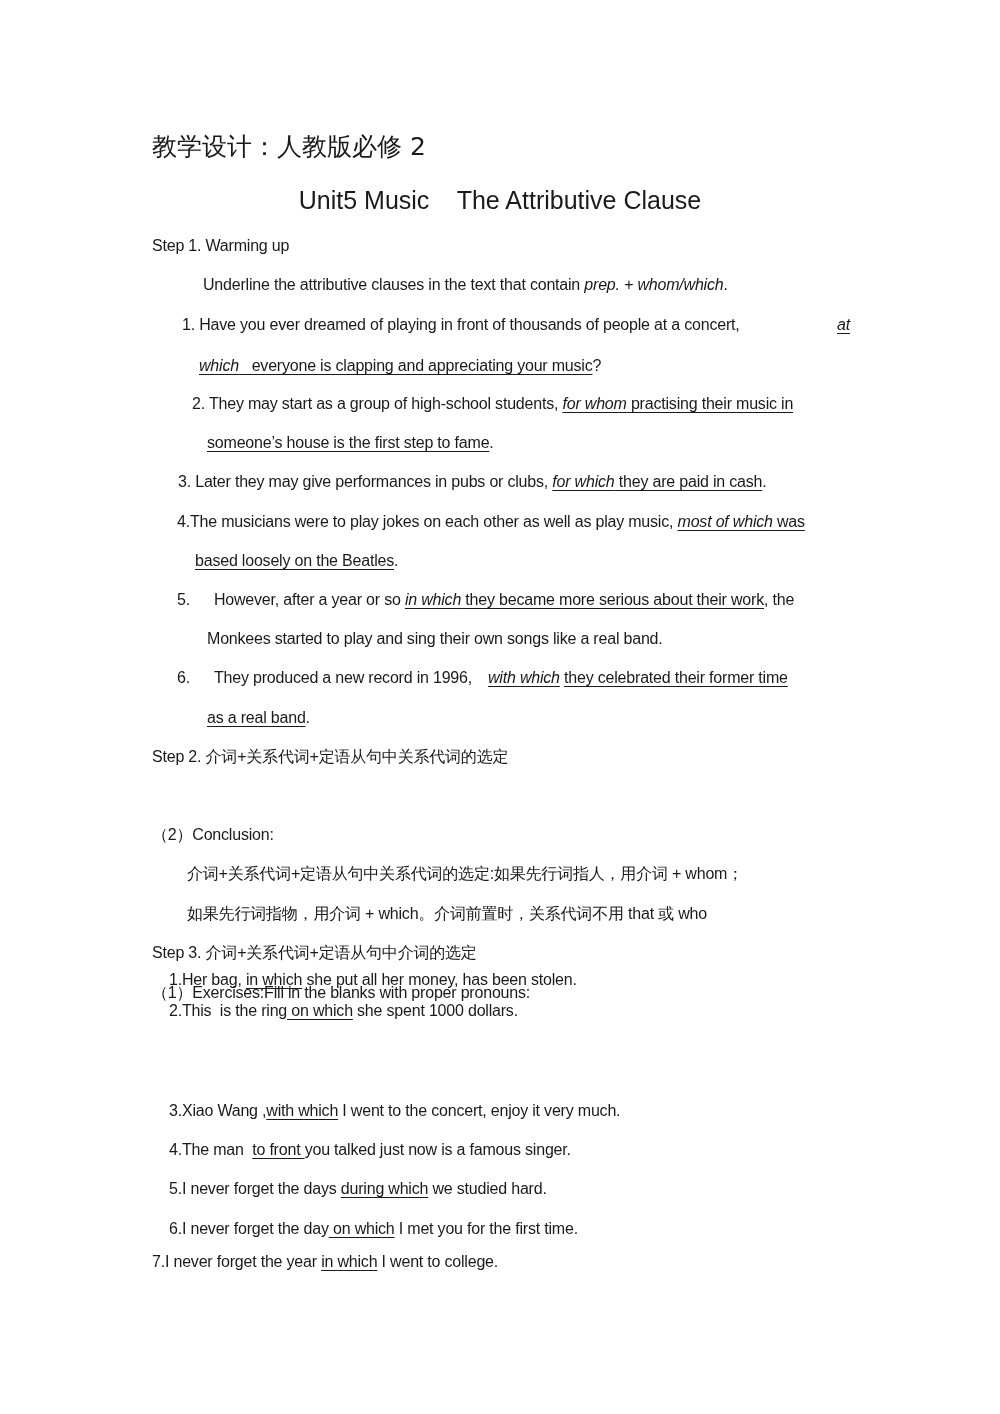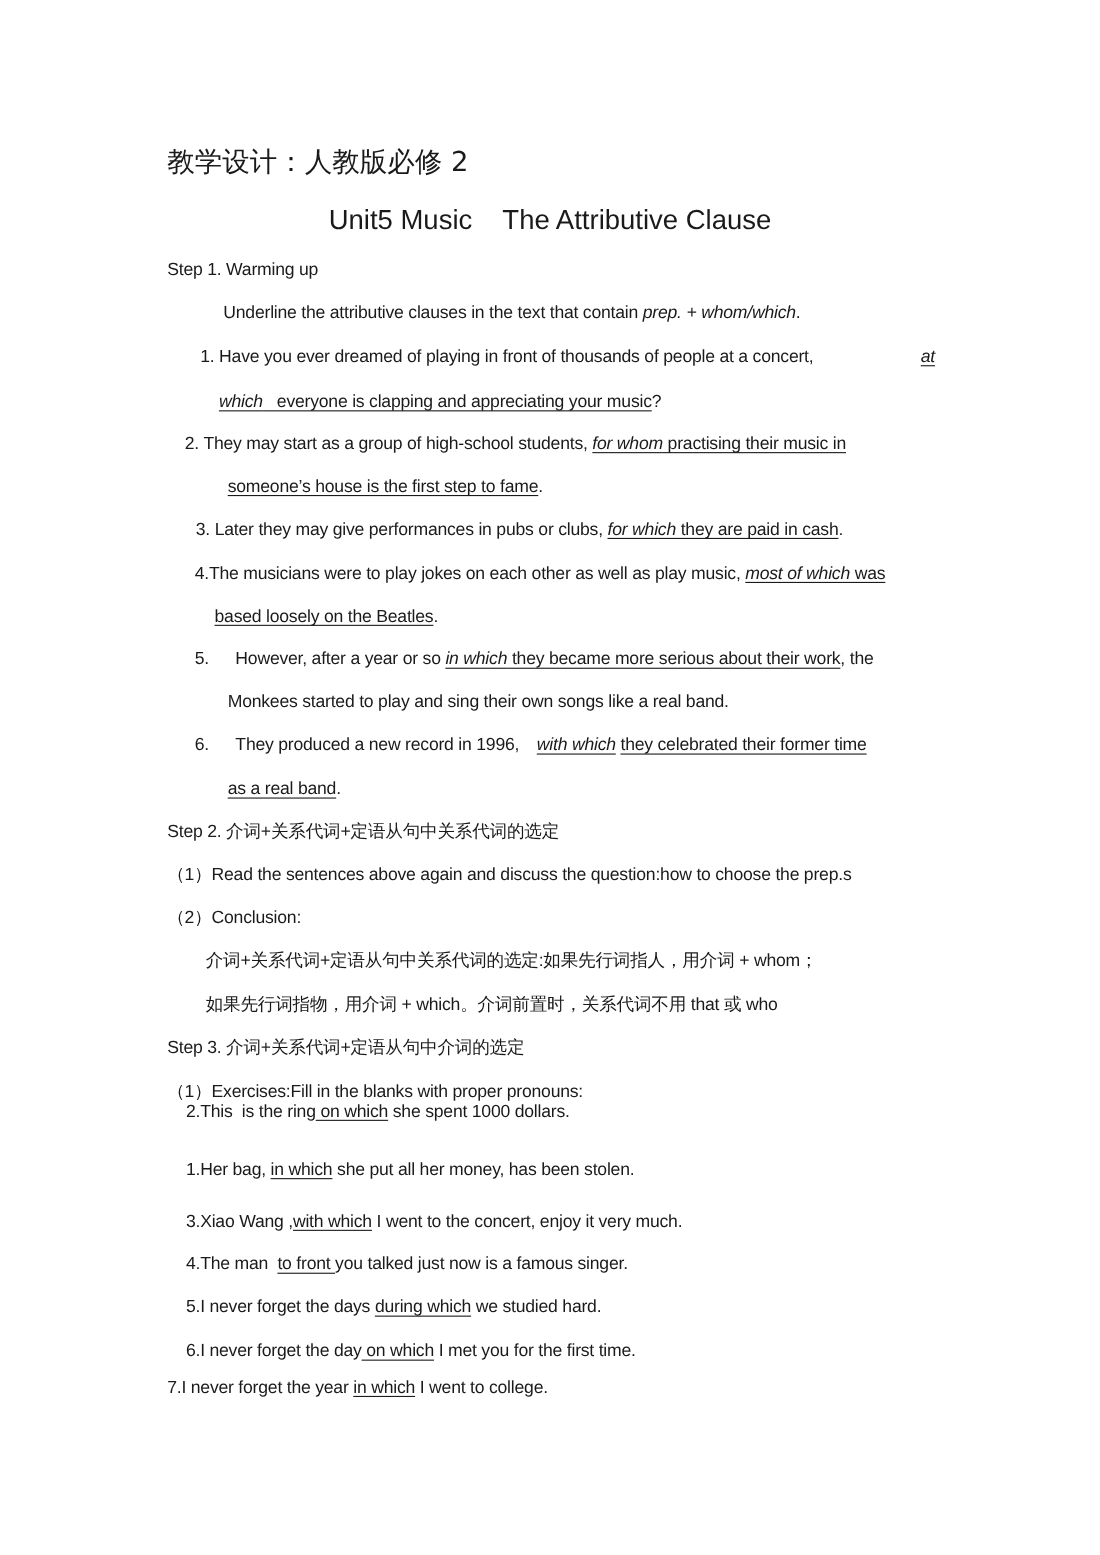--- a/index.html
+++ b/index.html
@@ -27,44 +27,43 @@
   <div class="line" style="left:152px; top:236px;">Step 1. Warming up</div>
 
   <div class="line" style="left:203px; top:275px;"><span>Underline the attributive clauses in the text that contain </span><span class="i">prep. + whom/which</span><span>.</span></div>
 
   <div class="line justify" style="left:182px; width:668px; top:315px;">
     <span><span>1.</span> <span>Have you ever dreamed of playing in front of thousands of people at a concert, </span></span>
     <span class="i u">at</span>
   </div>
   <div class="line" style="left:199px; top:356px; white-space:pre;"><span class="i u">which</span><span class="u" style="white-space:pre">   everyone is clapping and appreciating your music</span><span>?</span></div>
 
-  <div class="line" style="left:168px; top:394px;"><span>2.</span> <span>They may start as a group of high-school students, </span><span class="i u">for whom</span><span class="u" style="white-space:pre"> practising their music in</span></div>
+  <div class="line" style="left:192px; top:394px;"><span>2.</span> <span>They may start as a group of high-school students, </span><span class="i u">for whom</span><span class="u" style="white-space:pre"> practising their music in</span></div>
   <div class="line" style="left:207px; top:433px;"><span class="u">someone’s house is the first step to fame</span><span>.</span></div>
 
   <div class="line" style="left:178px; top:472px;"><span>3.</span> <span>Later they may give performances in pubs or clubs, </span><span class="i u">for which</span><span class="u" style="white-space:pre"> they are paid in cash</span><span>.</span></div>
 
   <div class="line" style="left:177px; top:512px;"><span>4.</span><span>The musicians were to play jokes on each other as well as play music, </span><span class="i u">most of which</span><span class="u" style="white-space:pre"> was</span></div>
   <div class="line" style="left:195px; top:551px;"><span class="u">based loosely on the Beatles</span><span>.</span></div>
 
   <div class="line" style="left:177px; top:590px;"><span>5.</span><span style="display:inline-block;width:24px"></span><span>However, after a year or so </span><span class="i u">in which</span><span class="u" style="white-space:pre"> they became more serious about their work</span><span>, the</span></div>
   <div class="line" style="left:207px; top:629px;">Monkees started to play and sing their own songs like a real band.</div>
 
   <div class="line" style="left:177px; top:668px;"><span>6.</span><span style="display:inline-block;width:24px"></span><span>They produced a new record in 1996,</span><span style="display:inline-block;width:16px"></span><span class="i u">with which</span> <span class="u">they celebrated their former time</span></div>
   <div class="line" style="left:207px; top:708px;"><span class="u">as a real band</span><span>.</span></div>
 
   <div class="line" style="left:152px; top:747px;">Step 2.  介词+关系代词+定语从句中关系代词的选定</div>
-  <div class="line" style="left:152px; top:786px;"><span>（1）</span><span>Read the sentences above again and discuss the question:how to choose the  prep.s</span></div>
   <div class="line" style="left:152px; top:825px;"><span>（2）</span><span>Conclusion:</span></div>
   <div class="line" style="left:187px; top:864px;">介词+关系代词+定语从句中关系代词的选定:如果先行词指人，用介词 + whom；</div>
   <div class="line" style="left:187px; top:904px;">如果先行词指物，用介词 + which。介词前置时，关系代词不用 that 或 who</div>
 
   <div class="line" style="left:152px; top:943px;">Step 3.  介词+关系代词+定语从句中介词的选定</div>
   <div class="line" style="left:152px; top:983px;">（1）Exercises:Fill in the blanks with proper pronouns:</div>
 
-  <div class="line" style="left:169px; top:1054px; white-space:pre;"><span>1.Her bag, </span><span class="u">in which</span><span> she put all her money, has been stolen.</span></div>
+  <div class="line" style="left:169px; top:970px; white-space:pre;"><span>1.Her bag, </span><span class="u">in which</span><span> she put all her money, has been stolen.</span></div>
   <div class="line" style="left:169px; top:1001px; white-space:pre;"><span>2.This  is the ring</span><span class="u"> on which</span><span> she spent 1000 dollars.</span></div>
   <div class="line" style="left:169px; top:1101px; white-space:pre;"><span>3.Xiao Wang ,</span><span class="u">with which</span><span> I went to the concert, enjoy it very much.</span></div>
   <div class="line" style="left:169px; top:1140px; white-space:pre;"><span>4.The man  </span><span class="u">to front </span><span>you talked just now is a famous singer.</span></div>
   <div class="line" style="left:169px; top:1179px; white-space:pre;"><span>5.I never forget the days </span><span class="u">during which</span><span> we studied hard.</span></div>
   <div class="line" style="left:169px; top:1219px; white-space:pre;"><span>6.I never forget the day</span><span class="u"> on which</span><span> I met you for the first time.</span></div>
   <div class="line" style="left:152px; top:1252px; white-space:pre;"><span>7.I never forget the year </span><span class="u">in which</span><span> I went to college.</span></div>
 
 </div>
 
 </body></html>

